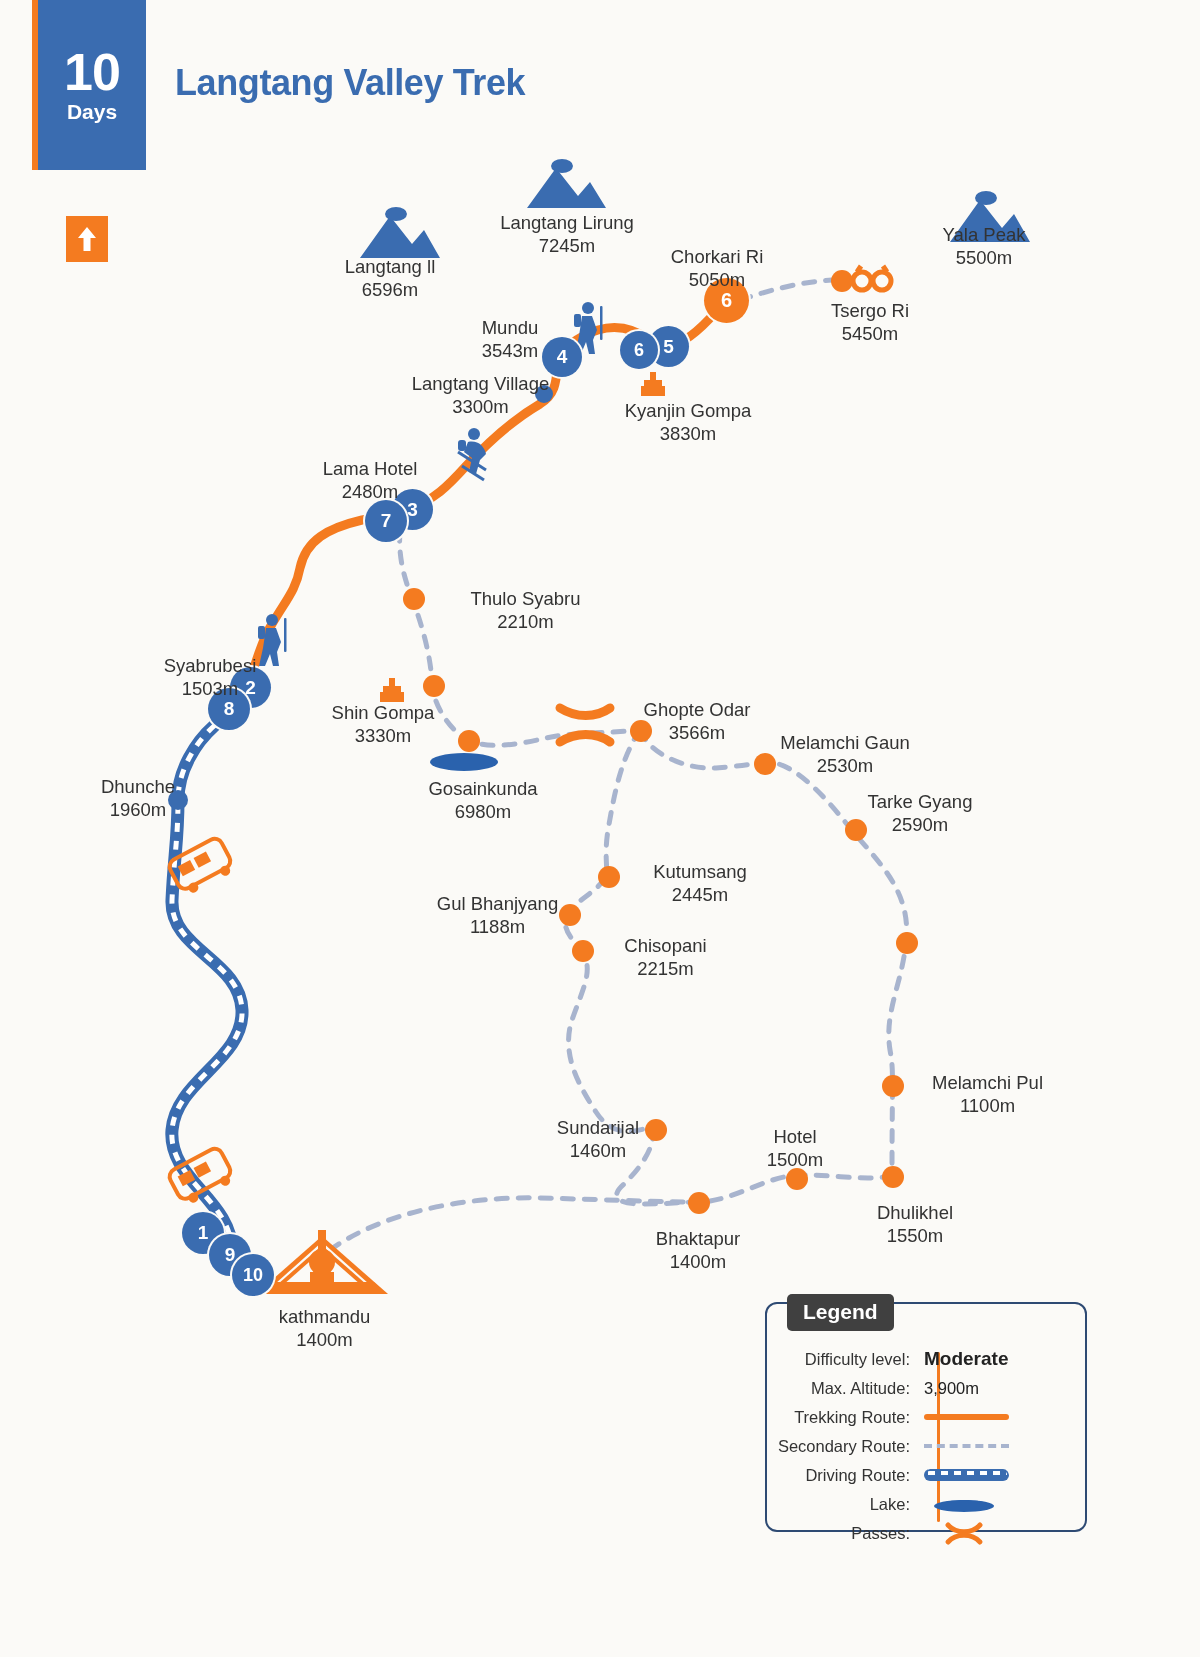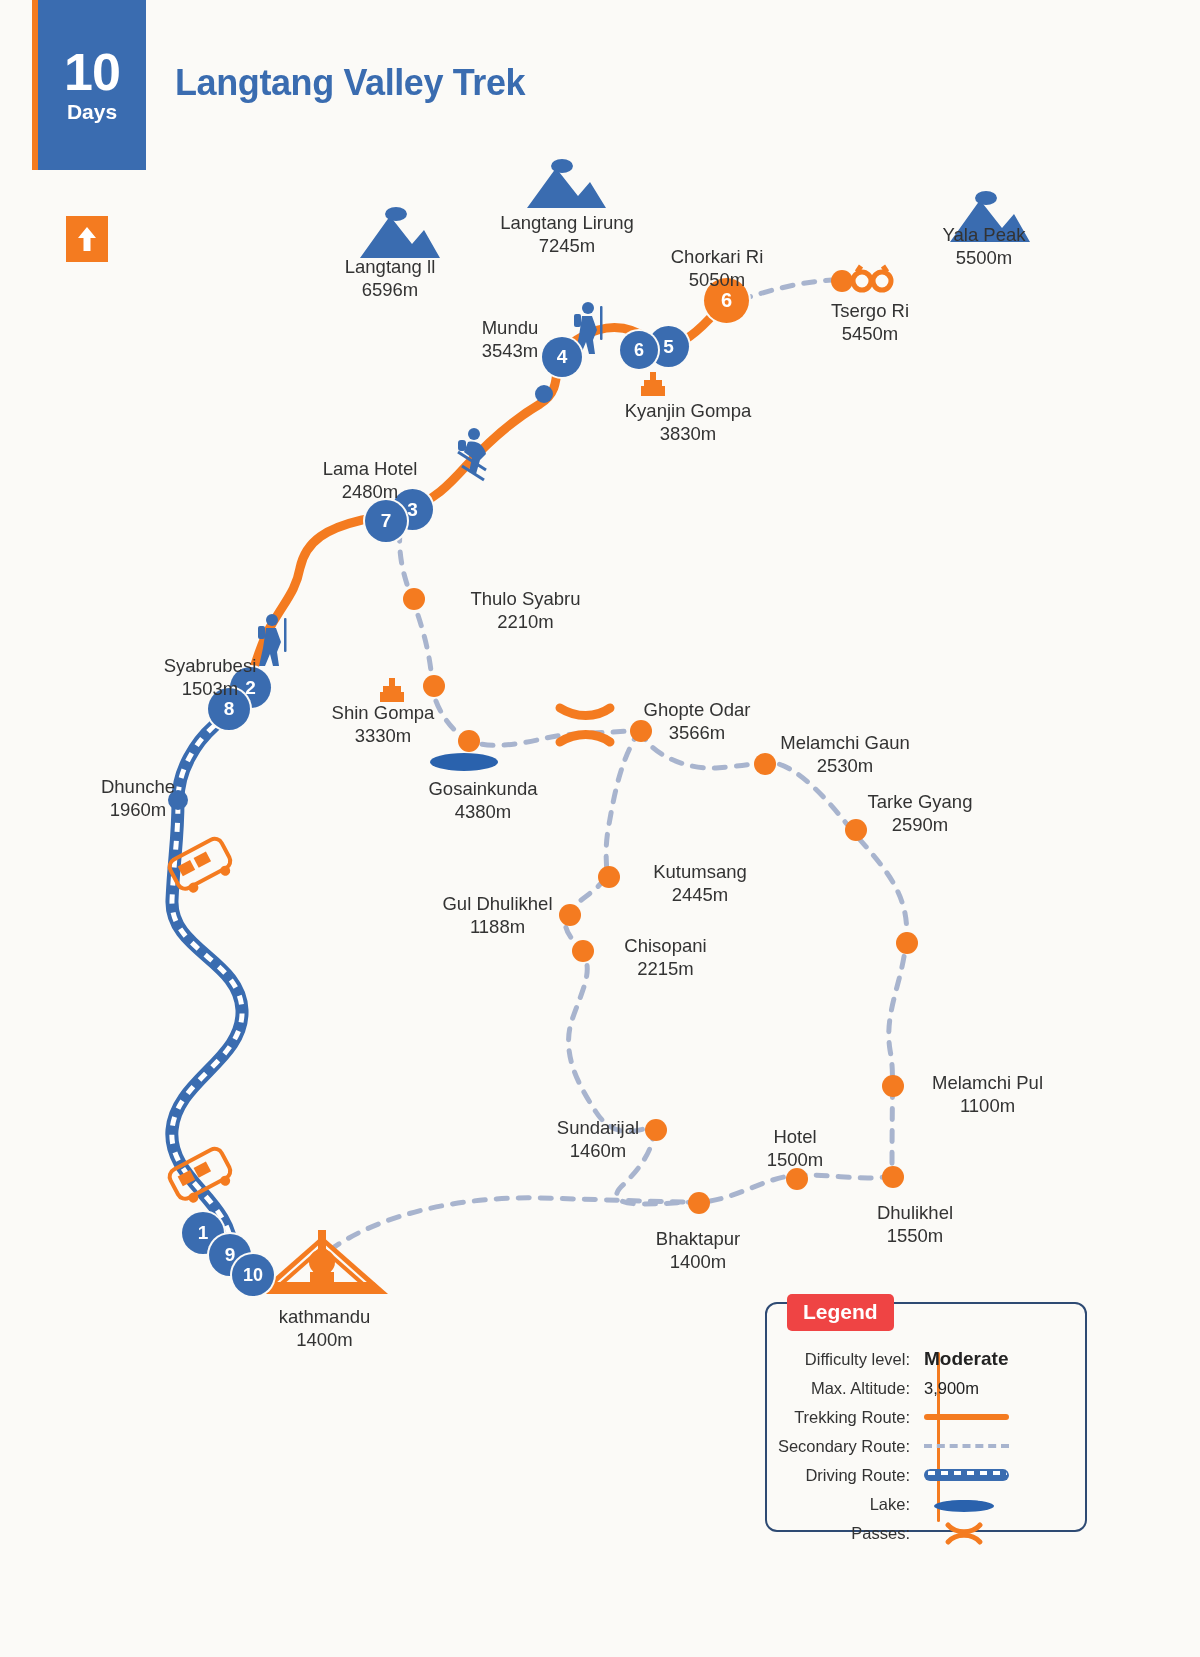--- a/index.html
+++ b/index.html
@@ -59,21 +59,21 @@
   .lab.c{text-align:center;}
   .lab .n{display:block;}
   .lab .e{display:block;}
 
   
   .legend-box{
     position:absolute;left:765px;top:1302px;width:318px;height:226px;
     border:2px solid #2e4a73;border-radius:12px;background:#fbfaf7;
   }
   .legend-title{
-    position:absolute;left:787px;top:1294px;background:#ef4444;color:#fff;
+    position:absolute;left:787px;top:1294px;background:#404040;color:#fff;
     font-size:21px;font-weight:bold;padding:6px 16px 7px;border-radius:5px;
   }
   .legend-rows{
     position:absolute;left:775px;top:1348px;width:300px;
     display:grid;grid-template-columns:135px 14px 140px;
     row-gap:7px;align-items:center;
   }
   .legend-rows .lk{text-align:right;font-size:16.5px;color:#333;white-space:nowrap;}
   .legend-rows .sep{height:100%;}
   .legend-rows .lv{font-size:16.5px;color:#222;display:flex;align-items:center;height:22px;}
@@ -303,20 +303,24 @@
     <span class="e">5450m</span>
   </div>
   <div class="lab c" style="left:435px;top:317px;width:150px;">
     <span class="n">Mundu</span>
     <span class="e">3543m</span>
   </div>
   <div class="lab c" style="left:598px;top:400px;width:180px;">
     <span class="n">Kyanjin Gompa</span>
     <span class="e">3830m</span>
   </div>
+  <div class="lab c" style="left:368px;top:373px;width:225px;">
+    <span class="n">Langtang Village</span>
+    <span class="e">3300m</span>
+  </div>
   <div class="lab c" style="left:285px;top:458px;width:170px;">
     <span class="n">Lama Hotel</span>
     <span class="e">2480m</span>
   </div>
   <div class="lab c" style="left:438px;top:588px;width:175px;">
     <span class="n">Thulo Syabru</span>
     <span class="e">2210m</span>
   </div>
   <div class="lab c" style="left:125px;top:655px;width:170px;">
     <span class="n">Syabrubesi</span>
@@ -325,40 +329,40 @@
   <div class="lab c" style="left:298px;top:702px;width:170px;">
     <span class="n">Shin Gompa</span>
     <span class="e">3330m</span>
   </div>
   <div class="lab c" style="left:612px;top:699px;width:170px;">
     <span class="n">Ghopte Odar</span>
     <span class="e">3566m</span>
   </div>
   <div class="lab c" style="left:398px;top:778px;width:170px;">
     <span class="n">Gosainkunda</span>
-    <span class="e">4380m</span>
+    <span class="e">6980m</span>
   </div>
   <div class="lab c" style="left:700px;top:732px;width:290px;">
     <span class="n">Melamchi Gaun</span>
     <span class="e">2530m</span>
   </div>
   <div class="lab c" style="left:840px;top:791px;width:160px;">
     <span class="n">Tarke Gyang</span>
     <span class="e">2590m</span>
   </div>
   <div class="lab c" style="left:63px;top:776px;width:150px;">
     <span class="n">Dhunche</span>
     <span class="e">1960m</span>
   </div>
   <div class="lab c" style="left:600px;top:861px;width:200px;">
     <span class="n">Kutumsang</span>
     <span class="e">2445m</span>
   </div>
   <div class="lab c" style="left:410px;top:893px;width:175px;">
-    <span class="n">Gul Dhulikhel</span>
+    <span class="n">Gul Bhanjyang</span>
     <span class="e">1188m</span>
   </div>
   <div class="lab c" style="left:578px;top:935px;width:175px;">
     <span class="n">Chisopani</span>
     <span class="e">2215m</span>
   </div>
   <div class="lab c" style="left:890px;top:1072px;width:195px;">
     <span class="n">Melamchi Pul</span>
     <span class="e">1100m</span>
   </div>

